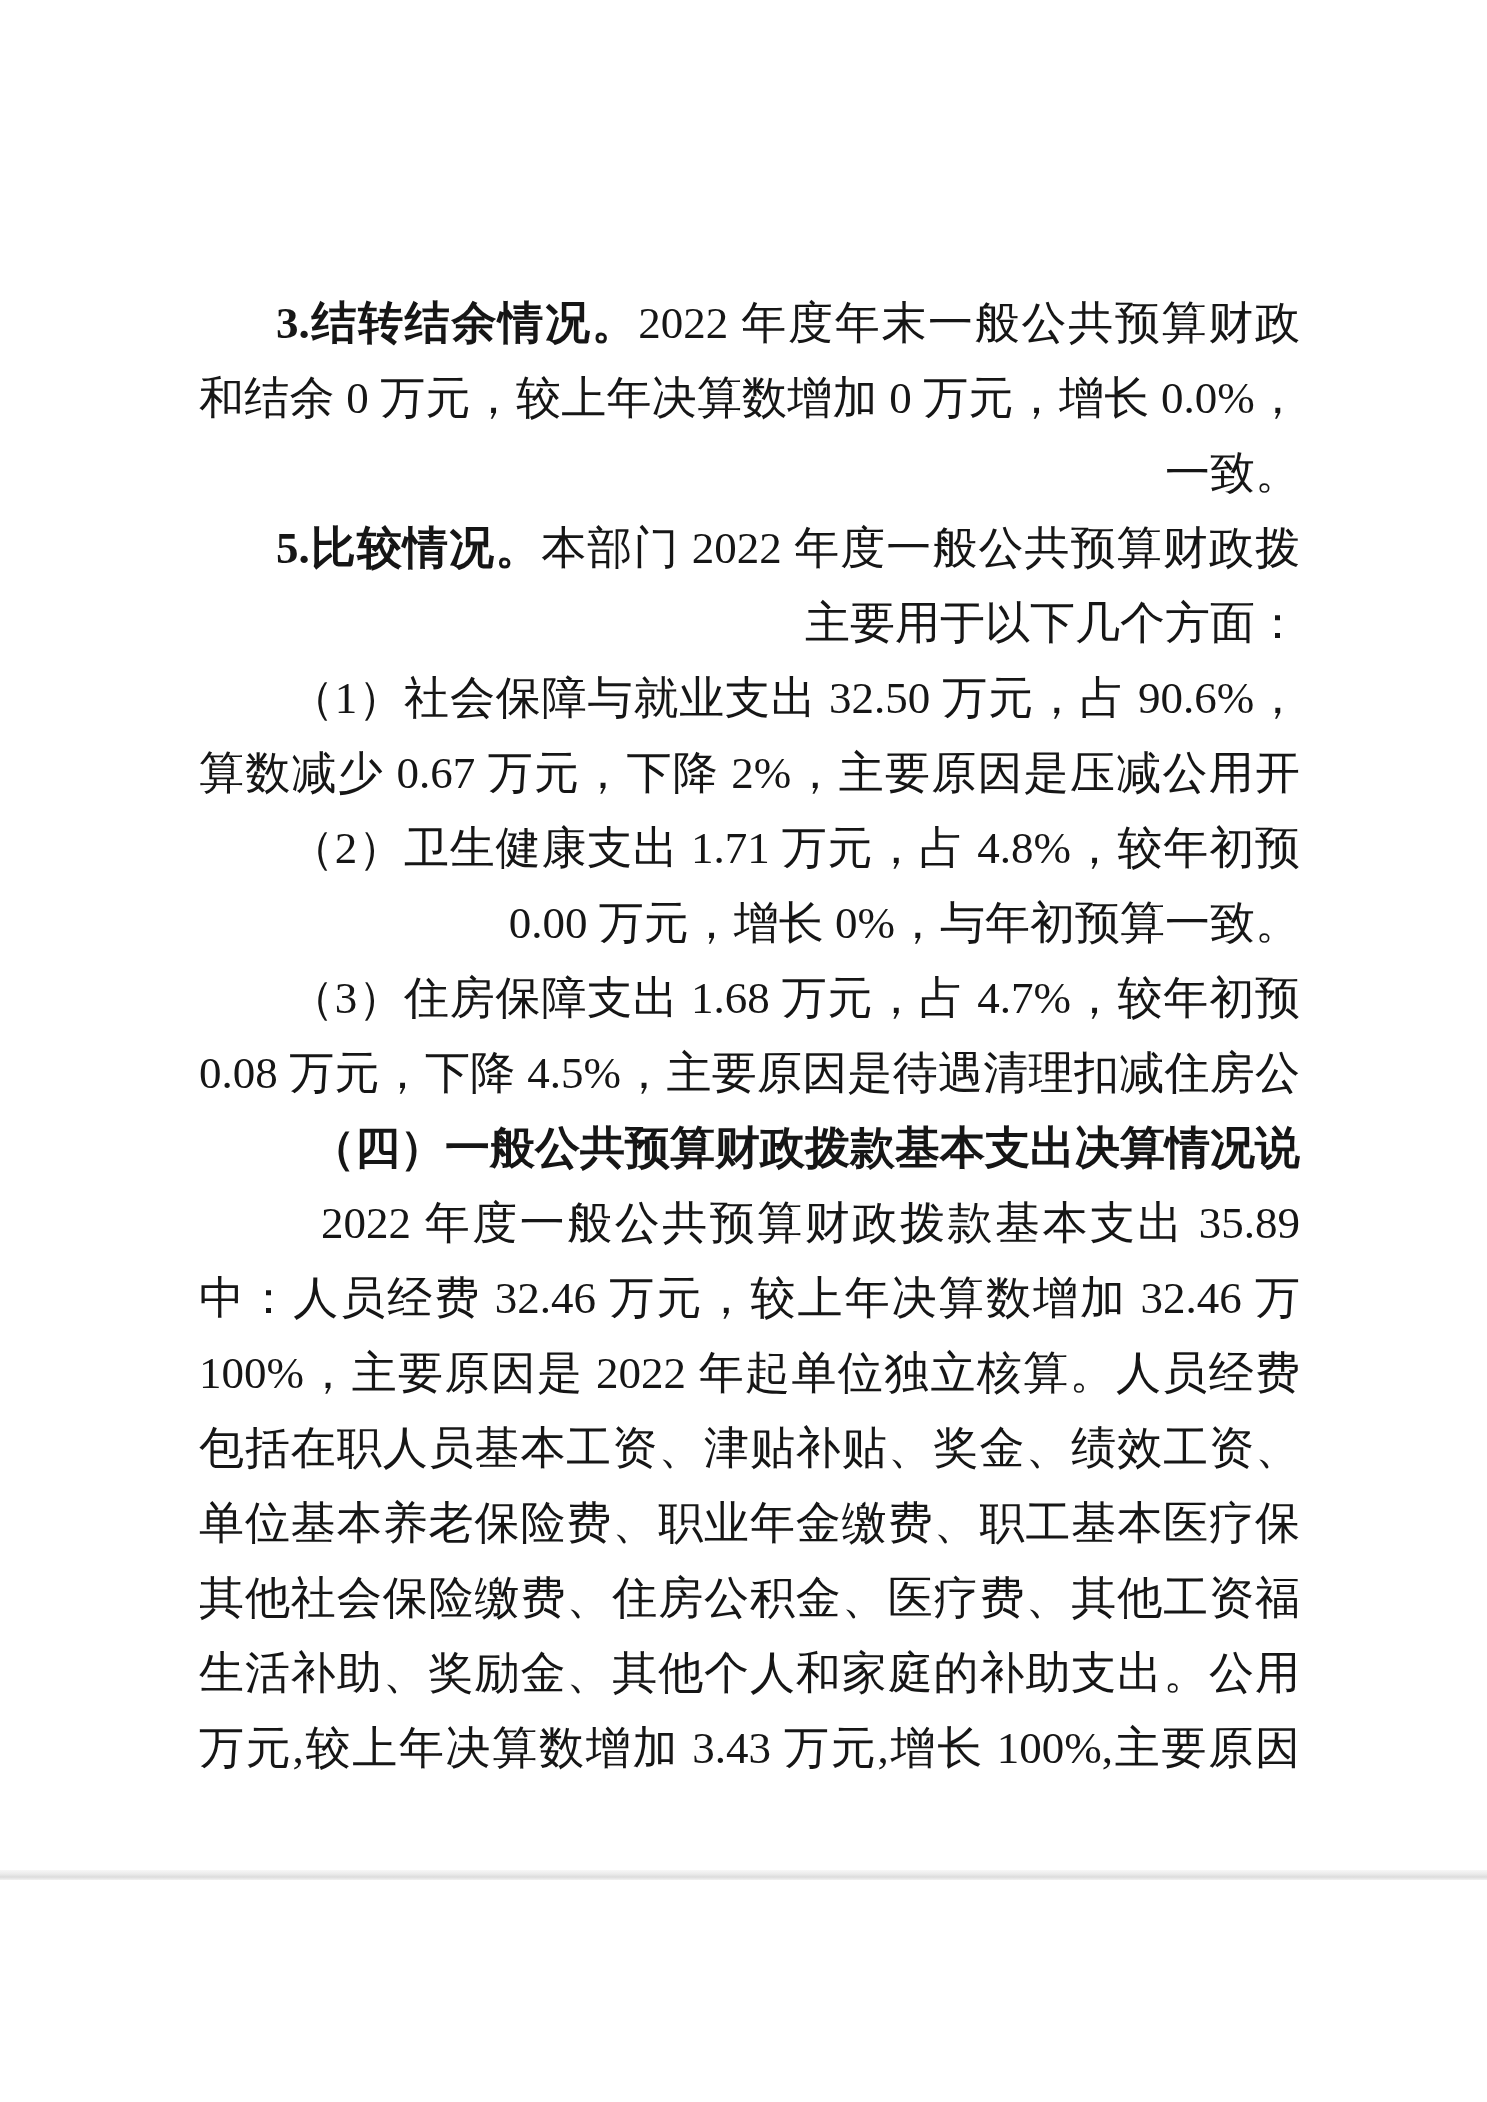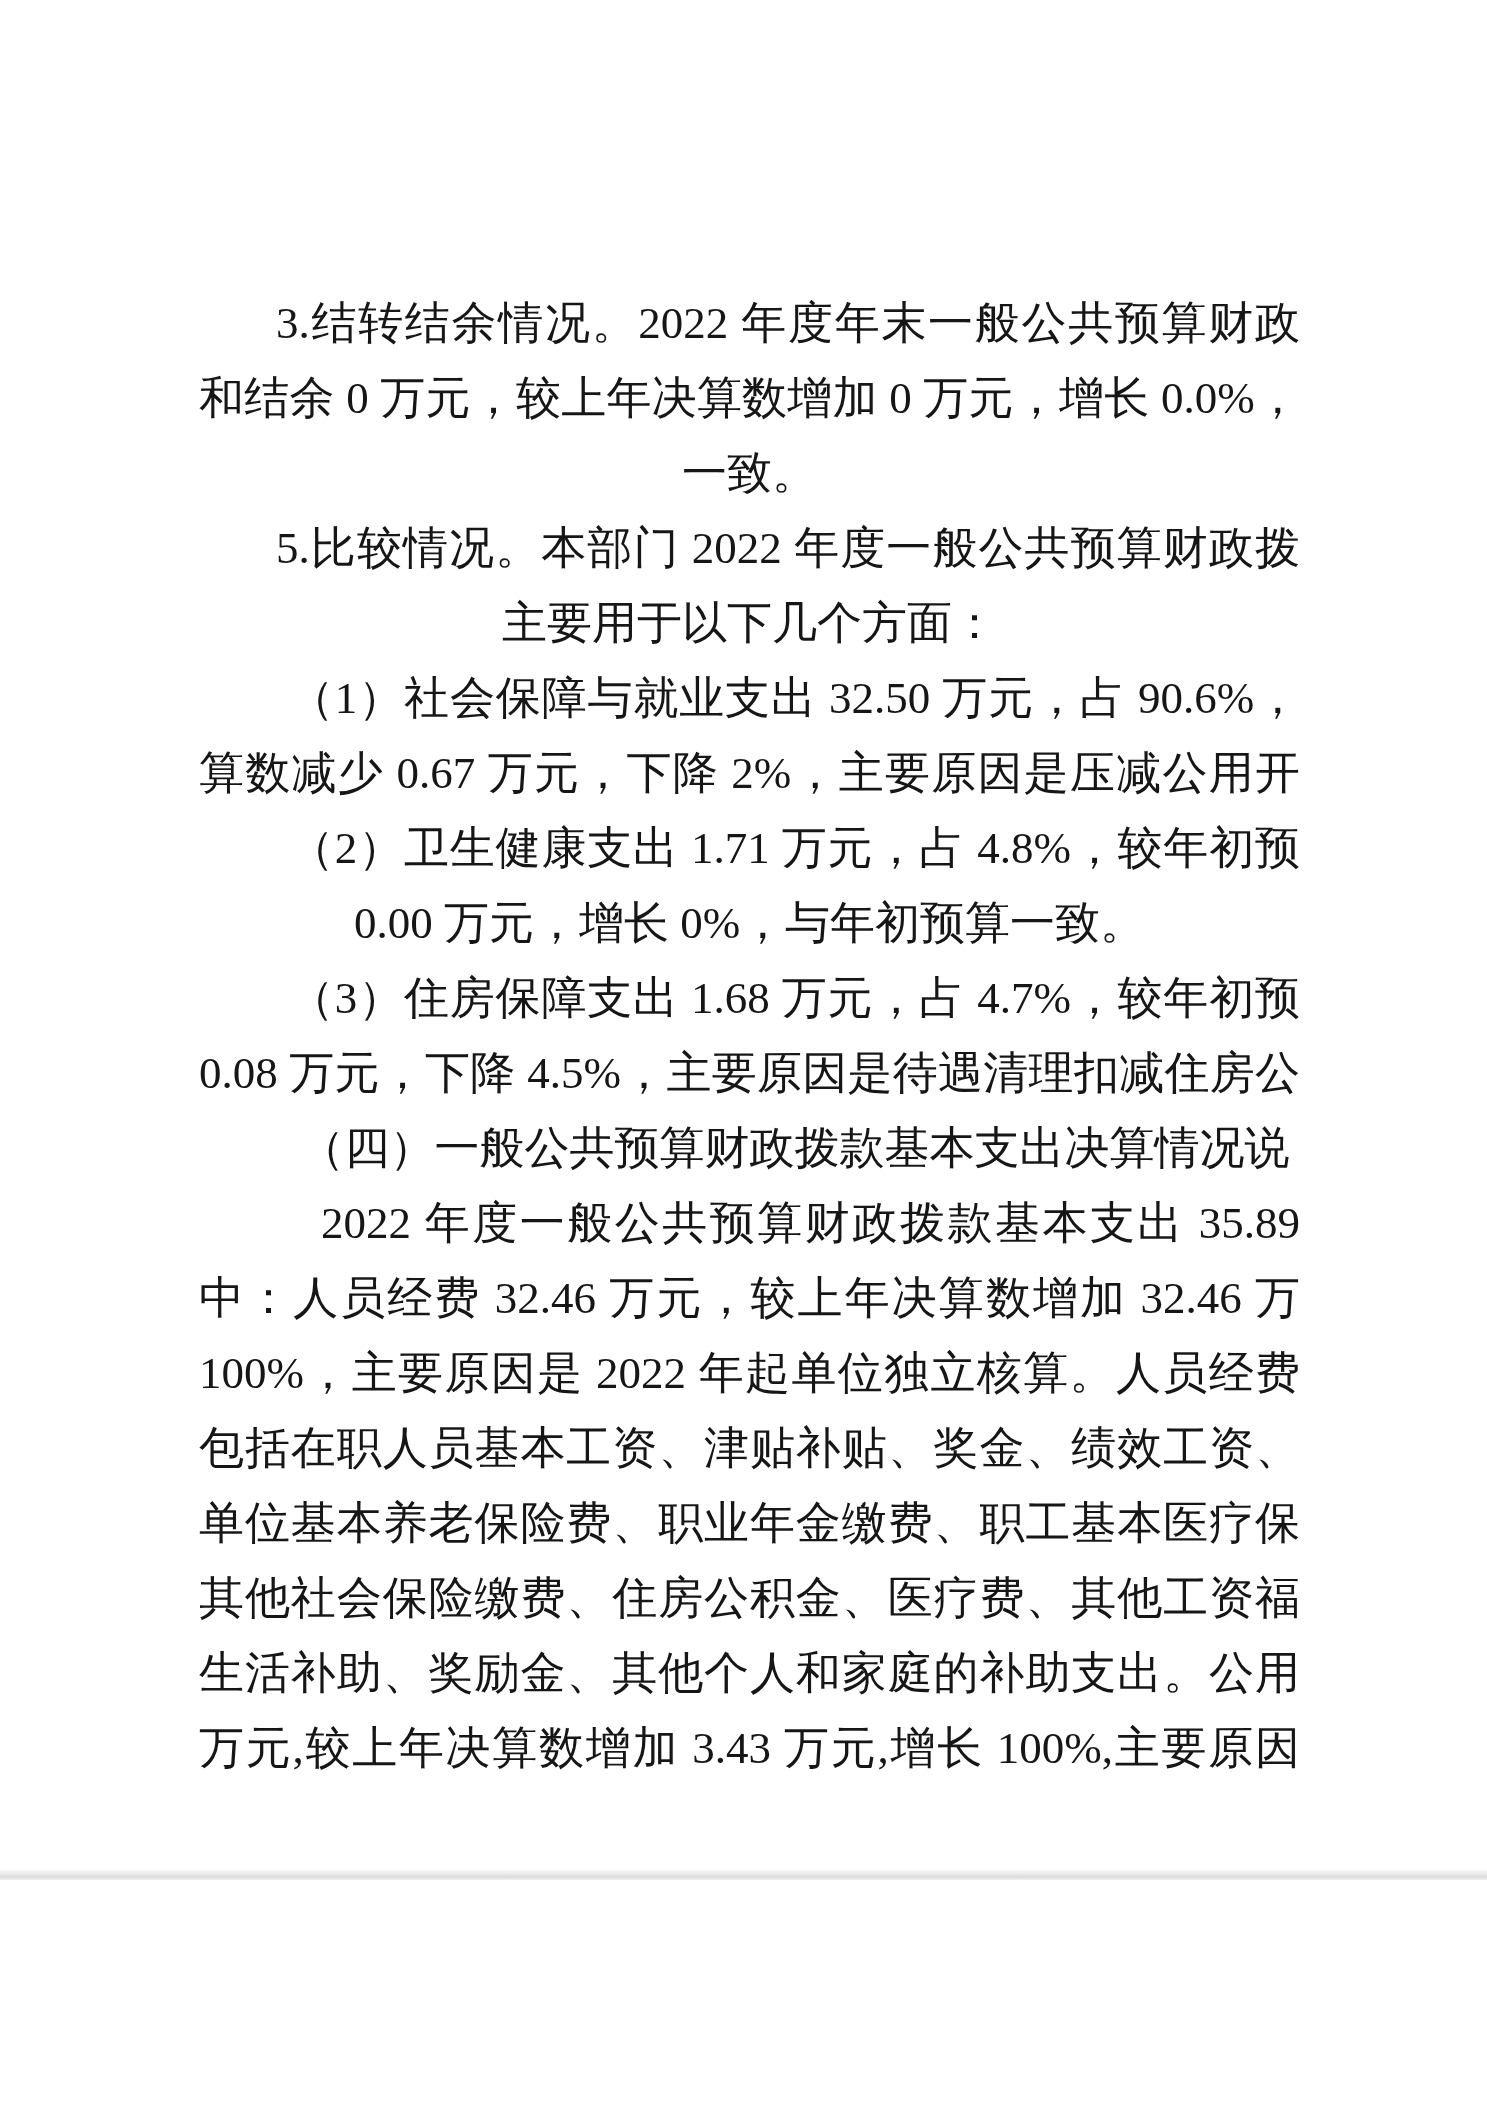--- a/index.html
+++ b/index.html
@@ -21,29 +21,29 @@
     top: 286px;
     width: 1101px;
     color: #161616;
   }
   .line {
     height: 75px;
     line-height: 75px;
     font-size: 45px;
     white-space: pre-wrap;
     overflow: hidden;
-    text-align: center;
+    text-align: right;
   }
   .line.justify {
     text-align: justify;
     text-align-last: justify;
     text-justify: inter-character;
   }
   .line .seg-bold {
-    font-weight: normal;
+    font-weight: bold;
   }
   .page-edge-artifact {
     position: absolute;
     left: 0;
     top: 1870px;
     width: 1487px;
     height: 10px;
     background: linear-gradient(to bottom,
       #f7f7f7 0%,
       #ebebeb 40%,

